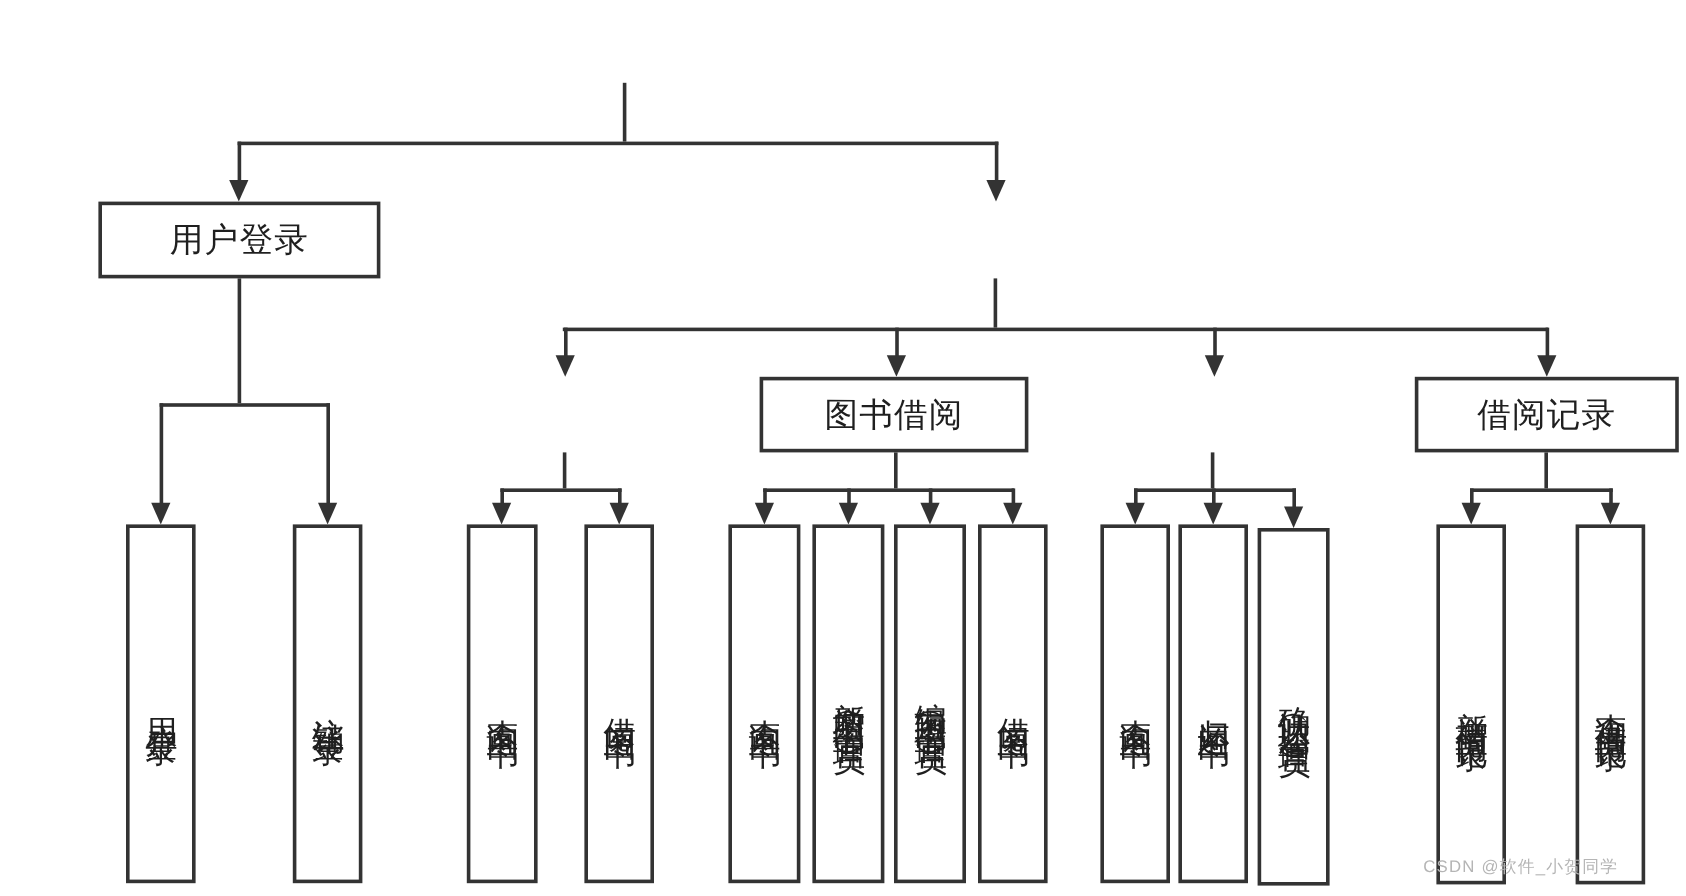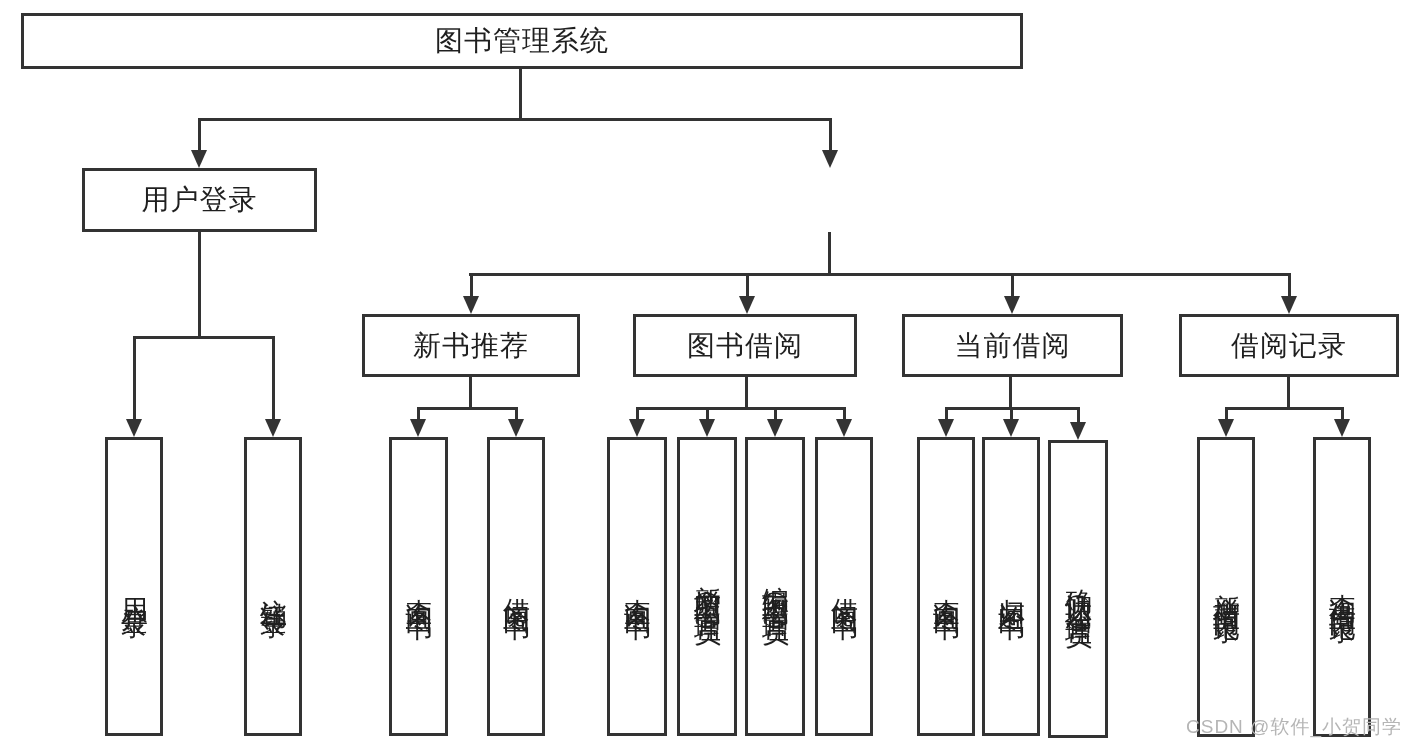--- a/index.html
+++ b/index.html
@@ -52,35 +52,32 @@
   }
   .arrow .head{
     position:absolute; left:0; bottom:0; width:0; height:0;
     border-left:8px solid transparent;
     border-right:8px solid transparent;
     border-top:18px solid var(--line);
   }
   .watermark{
     position:absolute;
     left:1186px; top:714px;
-    font-size:19px;
+    font-size:14px;
     color:var(--watermark);
     letter-spacing:1px;
     white-space:nowrap;
     z-index:10;
   }
 </style>
 </head>
 <body>
 
 <div class="canvas">
 
-  <div class="hbox" style="left:21px; top:13px; width:1002px; height:56px;">
-    <span>图书管理系统</span>
-  </div>
 
   <div class="vline" style="left:519px; top:69px; height:49px;"></div>
   <div class="hline" style="left:198px; top:118px; width:634px;"></div>
   <div class="arrow" style="left:191px; top:118px; height:50px;">
       <i class="stem"></i>
       <i class="head"></i>
     </div>
   <div class="arrow" style="left:822px; top:118px; height:50px;">
       <i class="stem"></i>
       <i class="head"></i>
@@ -113,28 +110,22 @@
     </div>
   <div class="arrow" style="left:1004px; top:273px; height:41px;">
       <i class="stem"></i>
       <i class="head"></i>
     </div>
   <div class="arrow" style="left:1281px; top:273px; height:41px;">
       <i class="stem"></i>
       <i class="head"></i>
     </div>
 
-  <div class="hbox" style="left:362px; top:314px; width:218px; height:63px;">
-    <span>新书推荐</span>
-  </div>
   <div class="hbox" style="left:633px; top:314px; width:224px; height:63px;justify-content:center;">
     <span>图书借阅</span>
-  </div>
-  <div class="hbox" style="left:902px; top:314px; width:221px; height:63px;">
-    <span>当前借阅</span>
   </div>
   <div class="hbox" style="left:1179px; top:314px; width:220px; height:63px;">
     <span>借阅记录</span>
   </div>
 
   <div class="vline" style="left:469px; top:377px; height:30px;"></div>
   <div class="hline" style="left:417px; top:407px; width:101px;"></div>
   <div class="arrow" style="left:410px; top:407px; height:30px;">
       <i class="stem"></i>
       <i class="head"></i>

